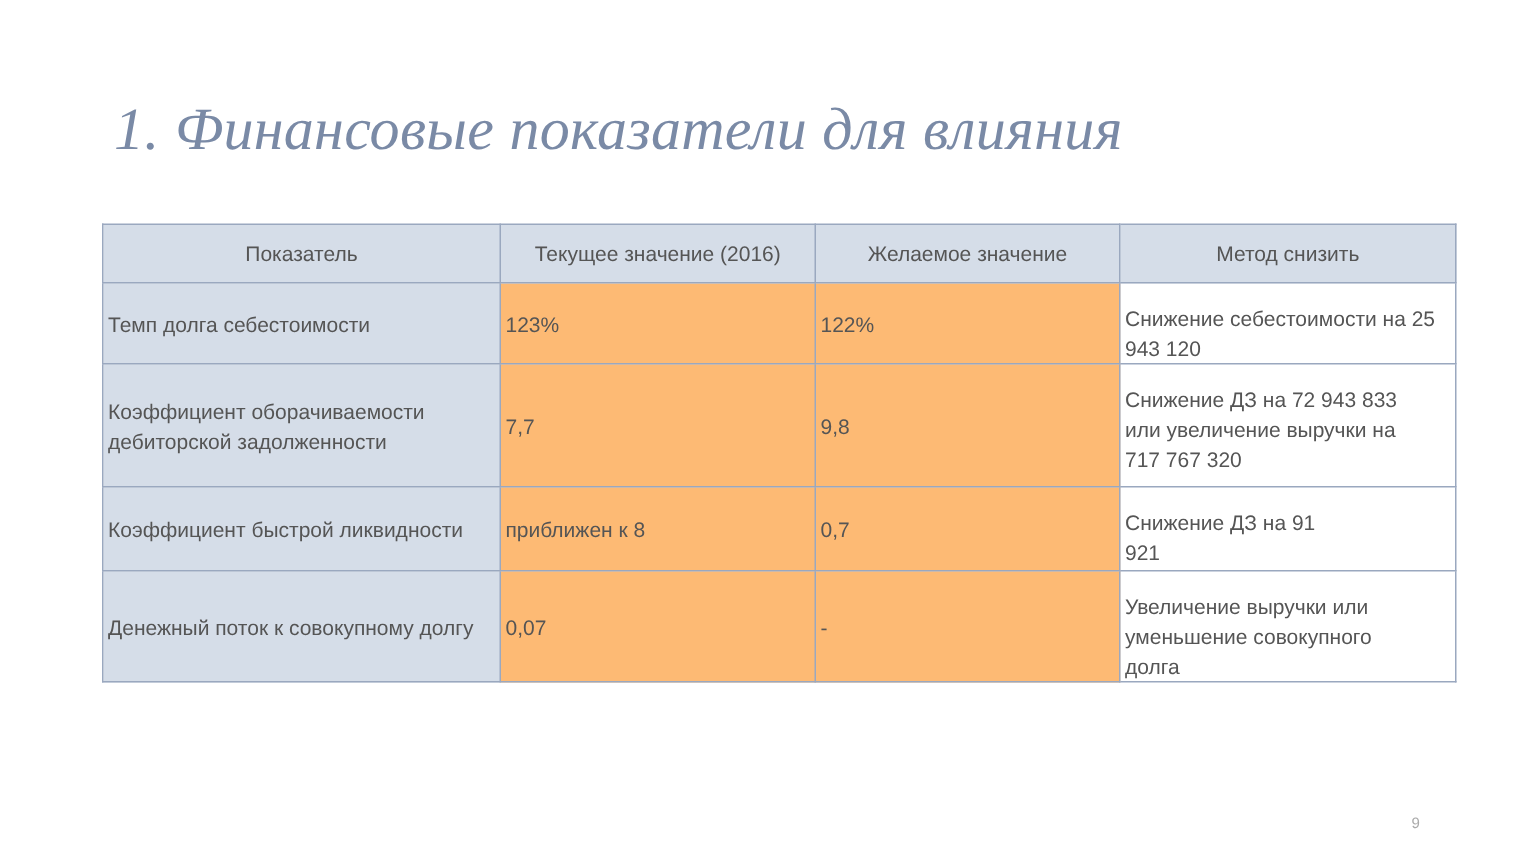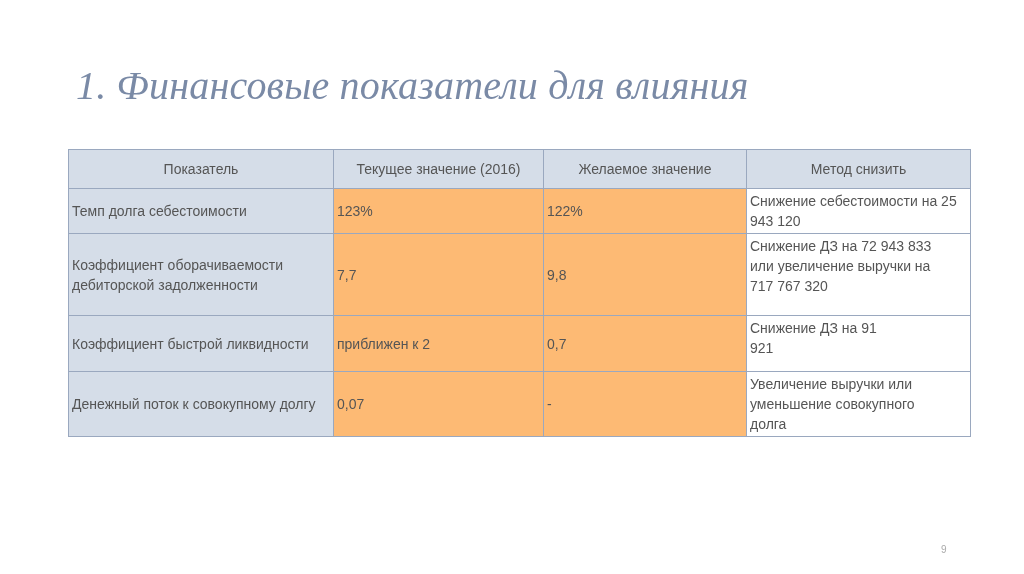--- a/index.html
+++ b/index.html
@@ -5,21 +5,21 @@
   html, body { margin:0; padding:0; }
   body { width:1024px; height:574px; background:#ffffff; position:relative; overflow:hidden;
          font-family:"Liberation Sans", sans-serif; }
   .title { position:absolute; left:76px; top:62px; font-family:Liberation Serif, serif;
            font-size:40px; color:#7a8aa6; letter-spacing:0.2px; white-space:nowrap; font-style:italic; font-weight:normal; }
   table { position:absolute; left:68px; top:118px; border-collapse:collapse; table-layout:fixed; width:902px;margin-top:31px; }
   td, th { border:1.5px solid #9aa8bf; color:#555; font-size:14px; line-height:20px; padding:0 3px; font-weight:normal; }
   th { background:#d5dde8; height:38px; text-align:center; }
   td.ind { background:#d5dde8; text-align:left; }
   td.val { background:#fdba74; }
-  td.met { background:#fff; text-align:left; vertical-align:top; padding-top:2px; }
+  td.met { background:#fff; text-align:left; vertical-align:top; padding-top:13px; }
   .pagenum { position:absolute; left:941px; top:544px; font-size:10px; color:#aaa; }
 </style>
 </head>
 <body>
 
 <div class="title">1. Финансовые показатели для влияния</div>
 
 <table>
   <colgroup>
     <col style="width:265px">
@@ -43,21 +43,21 @@
       <td class="met">Снижение себестоимости на 25 943 120</td>
     </tr>
     <tr style="height:82px">
       <td class="ind">Коэффициент оборачиваемости дебиторской задолженности</td>
       <td class="val">7,7</td>
       <td class="val">9,8</td>
       <td class="met" style="padding-right:15px">Снижение ДЗ на 72 943 833 или увеличение выручки на 717 767 320</td>
     </tr>
     <tr style="height:56px">
       <td class="ind">Коэффициент быстрой ликвидности</td>
-      <td class="val">приближен к 2</td>
+      <td class="val">приближен к 8</td>
       <td class="val">0,7</td>
       <td class="met" style="padding-right:80px">Снижение ДЗ на 91 921</td>
     </tr>
     <tr style="height:65px">
       <td class="ind">Денежный поток к совокупному долгу</td>
       <td class="val">0,07</td>
       <td class="val">-</td>
       <td class="met" style="padding-right:20px">Увеличение выручки или уменьшение совокупного долга</td>
     </tr>
   </tbody>

